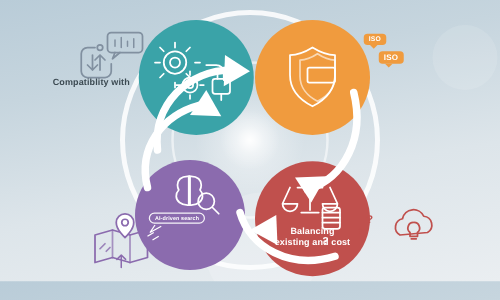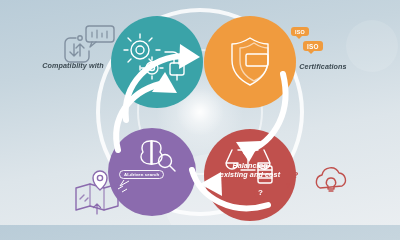--- a/index.html
+++ b/index.html
@@ -2,21 +2,21 @@
 <html><head>
 <meta charset="utf-8">
 <style>
   html,body{margin:0;padding:0;}
   body{width:400px;height:225px;overflow:hidden;
        font-family:"Liberation Sans",sans-serif;
        background:linear-gradient(170deg,#b9ccd8 0%,#c6d5de 28%,#dde5ea 62%,#eaeef1 100%);}
   #stage{position:relative;width:400px;height:225px;overflow:hidden;}
   svg.layer{position:absolute;left:0;top:0;width:400px;height:225px;}
   .lbl{position:absolute;color:#3c4a52;font-size:7.2px;line-height:8.6px;
-       text-align:center;font-weight:700;letter-spacing:.1px;font-style:italic;}
+       text-align:center;font-weight:700;letter-spacing:.1px;}
   .lbl.onfill{color:#ffffff;font-weight:700;}
   .bub{position:absolute;color:#fff;font-size:6.4px;font-weight:700;
        background:#f09b3e;border-radius:3px;padding:1.5px 4px;letter-spacing:.2px;}
   .bub:after{content:"";position:absolute;left:5px;bottom:-3px;
        border-left:3px solid transparent;border-right:3px solid transparent;
        border-top:3.5px solid #f09b3e;}
   .aibub{position:absolute;color:#fff;font-size:4.3px;font-weight:700;
        border:.8px solid rgba(255,255,255,.92);border-radius:6px;
        padding:1.2px 4px;letter-spacing:.1px;white-space:nowrap;}
   .qm{position:absolute;color:#c0504d;font-weight:700;}
@@ -143,25 +143,22 @@
   <div class="qm" style="left:293px;top:170px;font-size:9px;">?</div>
   <div class="qm" style="left:286px;top:182px;font-size:7px;">?</div>
   <div class="qbub" style="left:254px;top:186px;">?</div>
 
   <div class="lbl" style="left:30px;top:62px;width:86px;">
     <div>Compatiblity with</div>
   </div>
 
   <div class="bub" style="left:291px;top:27px;font-size:5.4px;"><span>ISO</span></div>
   <div class="bub" style="left:303px;top:41px;"><span>ISO</span></div>
-  <div class="lbl" style="left:286px;top:63px;width:74px;">
-    <span>Certifications</span>
-  </div>
 
-  <div class="lbl onfill" style="left:212px;top:162px;width:76px;">
+  <div class="lbl onfill" style="left:212px;top:181px;width:76px;">
     <div>Balancing</div>
     <div>existing and cost</div>
   </div>
 
   <div class="aibub" style="left:119px;top:170px;">
     <span>AI-driven search</span>
   </div>
   <svg class="layer" viewBox="0 0 400 225">
     <path d="M124 180l-4 6 9-5" fill="none" stroke="#ffffff" stroke-width="1"></path>
     <path d="M123 186l-5 3M127 189l-5 3" fill="none" stroke="#ffffff" stroke-width="1"></path>

